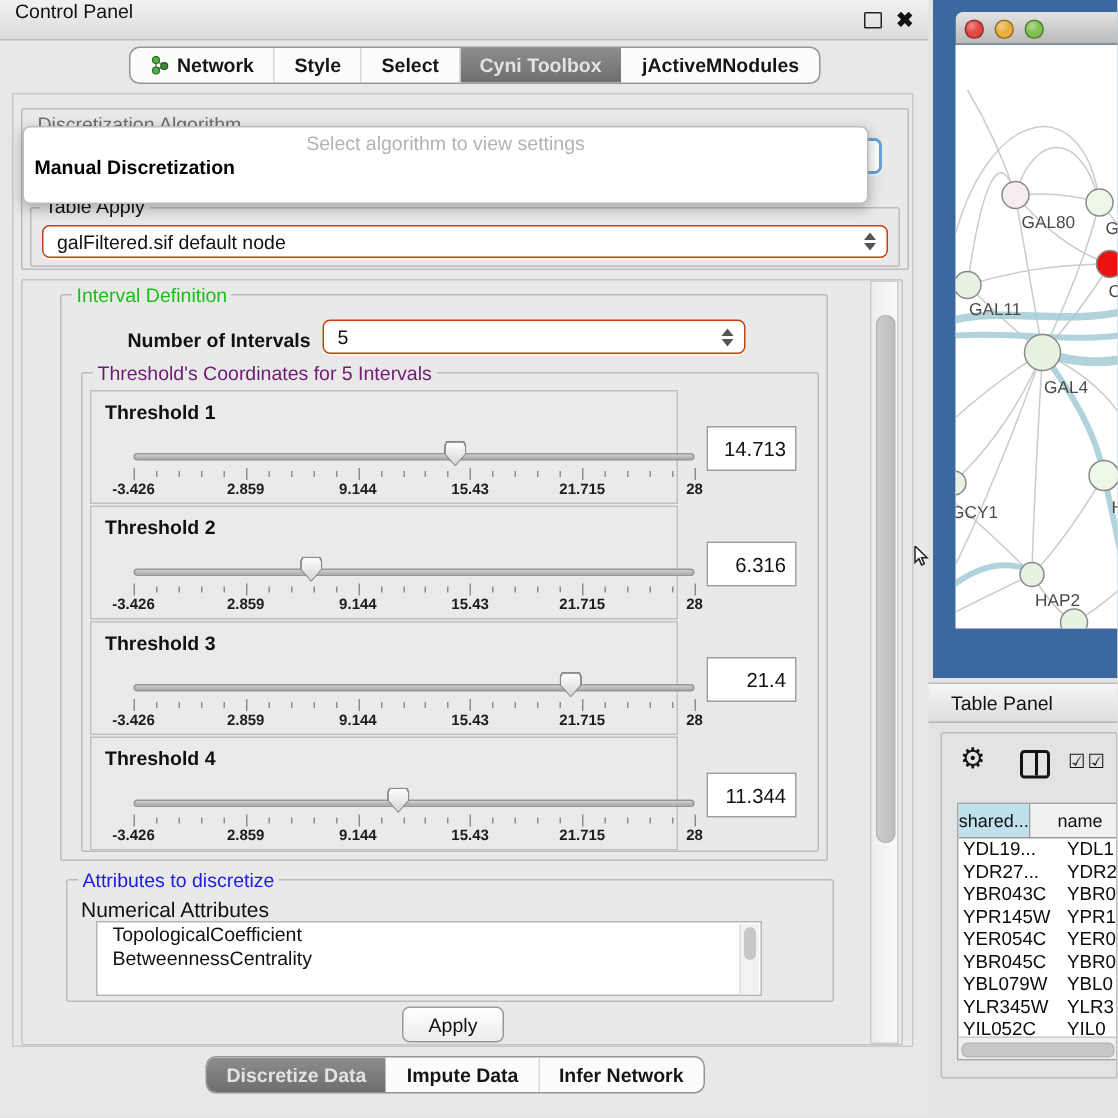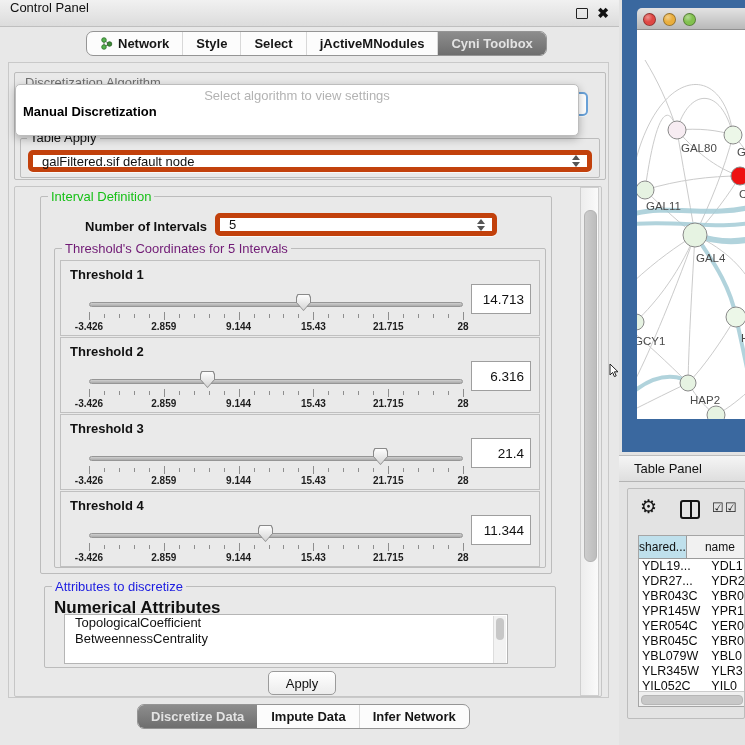--- a/index.html
+++ b/index.html
@@ -22,28 +22,28 @@
   .seg .tab + .tab{border-left:1px solid #d8d8d8;}
   .seg .tab.sel{background:linear-gradient(#8d8d8d,#6e6e6e);color:#e3e3e3;}
   .seg .tab.sel + .tab{border-left-color:transparent;}
   #top-tabs{position:absolute;left:86px;top:31px;}
   #bottom-tabs{position:absolute;left:137px;top:704px;}
   
   #cp-content{position:absolute;left:8px;top:62px;width:601px;height:636px;
     background:#e9e9e9;border:1px solid #c9c9c9;box-sizing:border-box;}
   .grp{position:absolute;border:1px solid #bcbcbc;border-radius:2px;box-sizing:border-box;}
   .grp-label{position:absolute;font-size:13px;line-height:14px;background:#e9e9e9;padding:0 3px;white-space:nowrap;}
-  .combo{position:absolute;background:#fff;border:5px solid #c2410c;border-radius:5px;
+  .combo{position:absolute;background:#fff;border:1px solid #c2410c;border-radius:5px;
     box-sizing:border-box;display:flex;align-items:center;font-size:13px;color:#111;
     padding-left:9px;box-shadow:0 1px 0 rgba(255,255,255,.7);}
   .spinner{margin-left:auto;margin-right:7px;display:flex;flex-direction:column;gap:2px;align-items:center;}
   .spin-up{width:0;height:0;border-left:4px solid transparent;border-right:4px solid transparent;border-bottom:5px solid #555;}
   .spin-dn{width:0;height:0;border-left:4px solid transparent;border-right:4px solid transparent;border-top:5px solid #555;}
   
-  .thr-box{position:absolute;left:60px;width:480px;height:76px;background:#eaeaea;
+  .thr-box{position:absolute;left:60px;width:392px;height:76px;background:#eaeaea;
     border:1px solid #c0c0c0;box-sizing:border-box;}
   .thr-title{position:absolute;left:9px;top:6px;font-size:13px;font-weight:bold;color:#111;}
   .slider{position:absolute;left:28px;top:32px;width:374px;height:38px;}
   .track{position:absolute;left:0;top:9px;width:100%;height:5px;border-radius:3px;
     background:linear-gradient(#cfcfcf,#ababab);border:1px solid #969696;box-sizing:border-box;}
   .ticks{position:absolute;left:0;top:19px;width:100%;height:9px;}
   .tick{position:absolute;top:2px;width:1px;height:4px;background:#8e8e8e;}
   .tick.major{top:0;height:8px;}
   .tick-labels{position:absolute;left:0;top:28px;width:100%;height:12px;}
   .tick-label{position:absolute;transform:translateX(-50%);font-size:10px;font-weight:bold;color:#1d1d1d;white-space:nowrap;}
@@ -129,25 +129,25 @@
         <circle cx="9.5" cy="7" r="2.3" fill="#3b8a36" stroke="#235c20" stroke-width="0.8"></circle>
       </svg>
       <span>Network</span>
     </div>
     <div class="tab">
         <span>Style</span>
       </div>
     <div class="tab">
         <span>Select</span>
       </div>
+    <div class="tab sel">
+        <span>Cyni Toolbox</span>
+      </div>
     <div class="tab">
         <span>jActiveMNodules</span>
-      </div>
-    <div class="tab sel">
-        <span>Cyni Toolbox</span>
       </div>
   </div>
 
   <div id="cp-content"></div>
 
   <div class="grp" style="left:14px;top:72px;width:592px;height:108px;"></div>
   <div class="grp-label" style="left:22px;top:76px;color:#6e6e6e;background:transparent;">Discretization Algorithm</div>
   <div class="combo" style="left:22px;top:92px;width:566px;height:24px;border:2px solid #6aa2d8;">
     <span class="spinner">
         <span class="spin-up"></span>
@@ -368,21 +368,21 @@
         </div>
       <div class="thumb" style="left: 169px;">
           <div class="thumb-in"></div>
         </div>
     </div>
     <div class="val-box">11.344</div>
   </div>
 
   <div class="grp" style="left:44px;top:586px;width:512px;height:82px;"></div>
   <div class="grp-label" style="left:52px;top:580px;color:#1c1ce0;">Attributes to discretize</div>
-  <div style="position:absolute;left:54px;top:598px;font-size:17px;font-weight:bold;color:#111;">Numerical Attributes</div>
+  <div style="position:absolute;left:54px;top:598px;font-size:14px;font-weight:normal;color:#111;">Numerical Attributes</div>
   <div id="attr-list">
     <div class="list-scroll">
         <div class="thumb-v"></div>
       </div>
       <div class="attr-item">TopologicalCoefficient</div>
       <div class="attr-item">BetweennessCentrality</div>
     </div>
 
   <div id="apply-btn">Apply</div>
 

